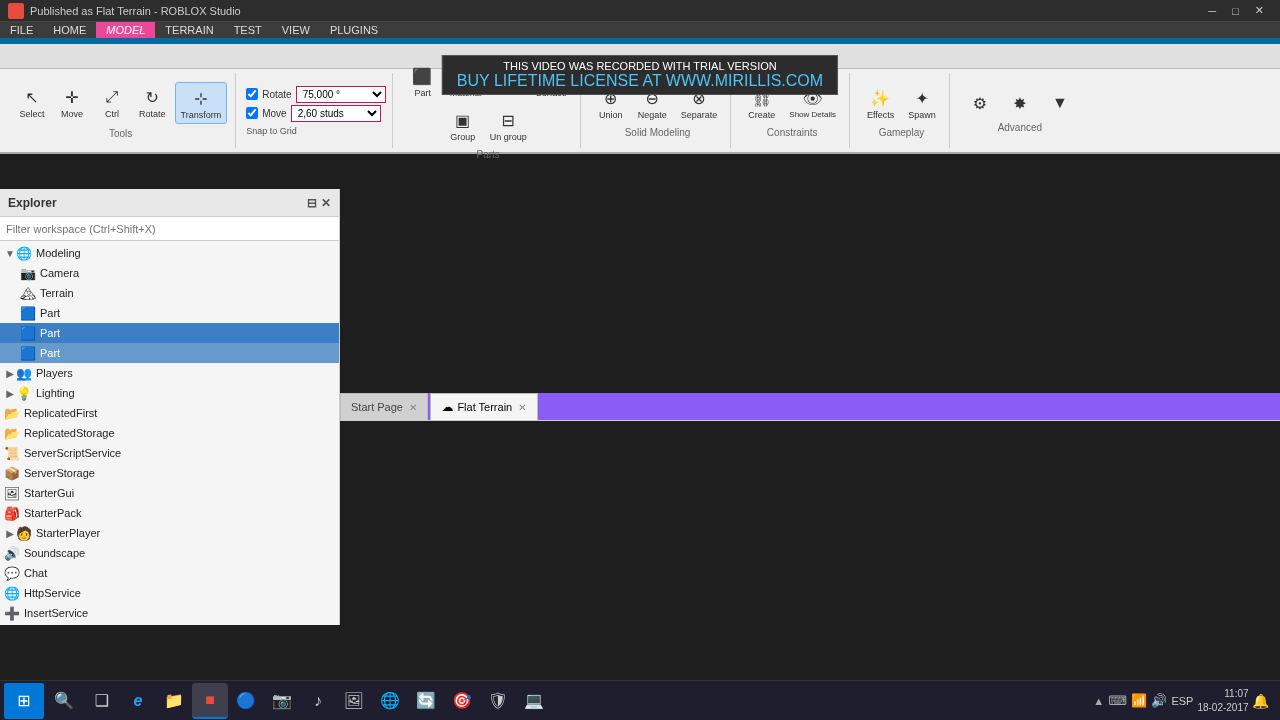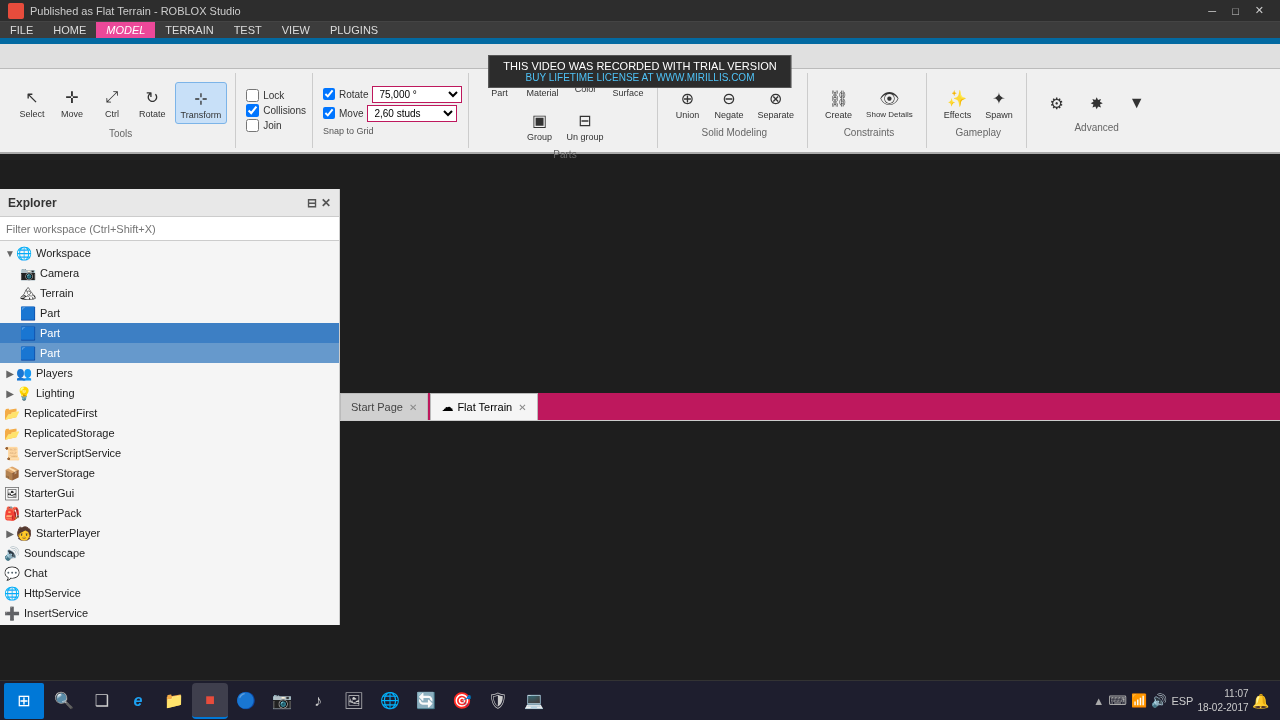--- a/index.html
+++ b/index.html
@@ -102,21 +102,21 @@
       left: 50%;
       transform: translateX(-50%);
       background: #2c2c2c;
       color: #fff;
       font-size: 11px;
       padding: 4px 14px;
       z-index: 100;
       text-align: center;
       border: 1px solid #555;
     }
-    #trial-banner .buy-line { color: #4fc3f7; font-size: 10px; }
+    #trial-banner .buy-line { color: #4fc3f7; font-size: 16px; }
 
     
     #main {
       display: flex;
       height: calc(720px - 22px - 22px - 110px - 40px);
     }
 
     
     #sidebar {
       width: 340px;
@@ -176,21 +176,21 @@
 
     
     #viewport-area {
       flex: 1;
       display: flex;
       flex-direction: column;
       background: #87ceeb;
     }
     #viewport-tabs {
       height: 28px;
-      background: #be185d;
+      background: #8b5cf6;
       display: flex;
       align-items: center;
       border-bottom: 1px solid #ccc;
     }
     .viewport-tab {
       display: flex;
       align-items: center;
       padding: 4px 10px;
       font-size: 11px;
       cursor: pointer;
@@ -458,34 +458,20 @@
           <span>Rotate</span>
         </div>
         <div class="tool-btn active">
           <div class="tool-btn-icon">⊹</div>
           <span>Transform</span>
         </div>
       </div>
       <div class="tool-group-label">Tools</div>
     </div>
 
-    <div class="lock-group">
-      <div class="lock-row">
-        <input type="checkbox" style="">
-        <span>Lock</span>
-      </div>
-      <div class="lock-row">
-        <input type="checkbox" checked="" style="">
-        <span>Collisions</span>
-      </div>
-      <div class="lock-row">
-        <input type="checkbox" style="">
-        <span>Join</span>
-      </div>
-    </div>
 
     <div class="snap-group">
       <div class="snap-row">
         <input type="checkbox" checked="" style="">
         <span>Rotate</span>
         <select class="snap-select">
           <option>75,000 °</option>
           <option>45,000 °</option>
           <option>90,000 °</option>
         </select>
@@ -613,21 +599,21 @@
       </div>
     </div>
     <div id="filter-box">
       <input type="text" placeholder="Filter workspace (Ctrl+Shift+X)" style="">
     </div>
     <div id="explorer-tree">
 
       <div class="tree-item">
         <span class="expand-arrow">▼</span>
         <span class="tree-icon">🌐</span>
-        <span>Workspace</span>
+        <span>Modeling</span>
       </div>
       <div class="tree-item">
         <span class="tree-indent"></span>
         <span class="tree-icon">📷</span>
         <span>Camera</span>
       </div>
       <div class="tree-item">
         <span class="tree-indent"></span>
         <span class="tree-icon">🏔</span>
         <span>Terrain</span>

